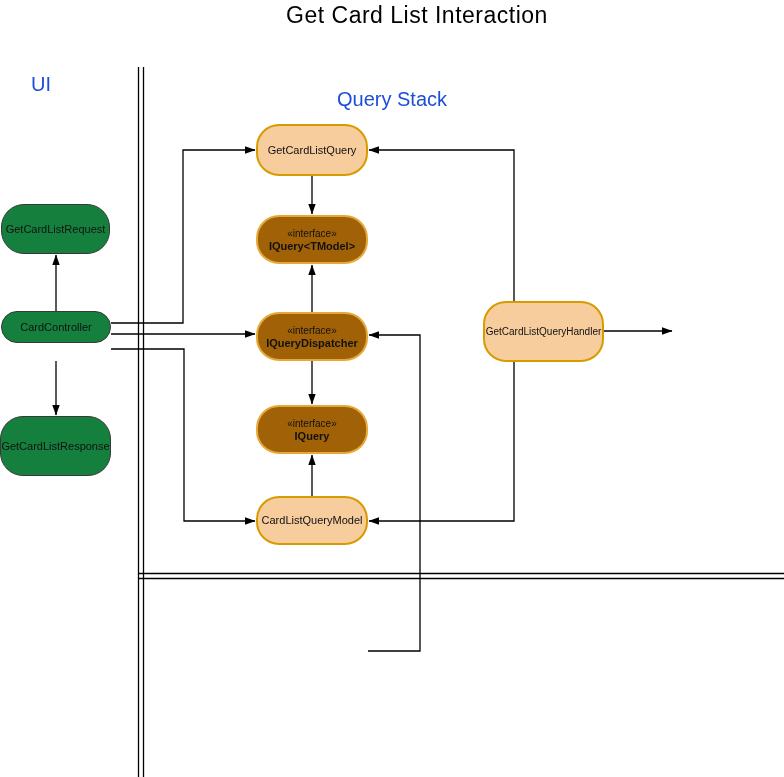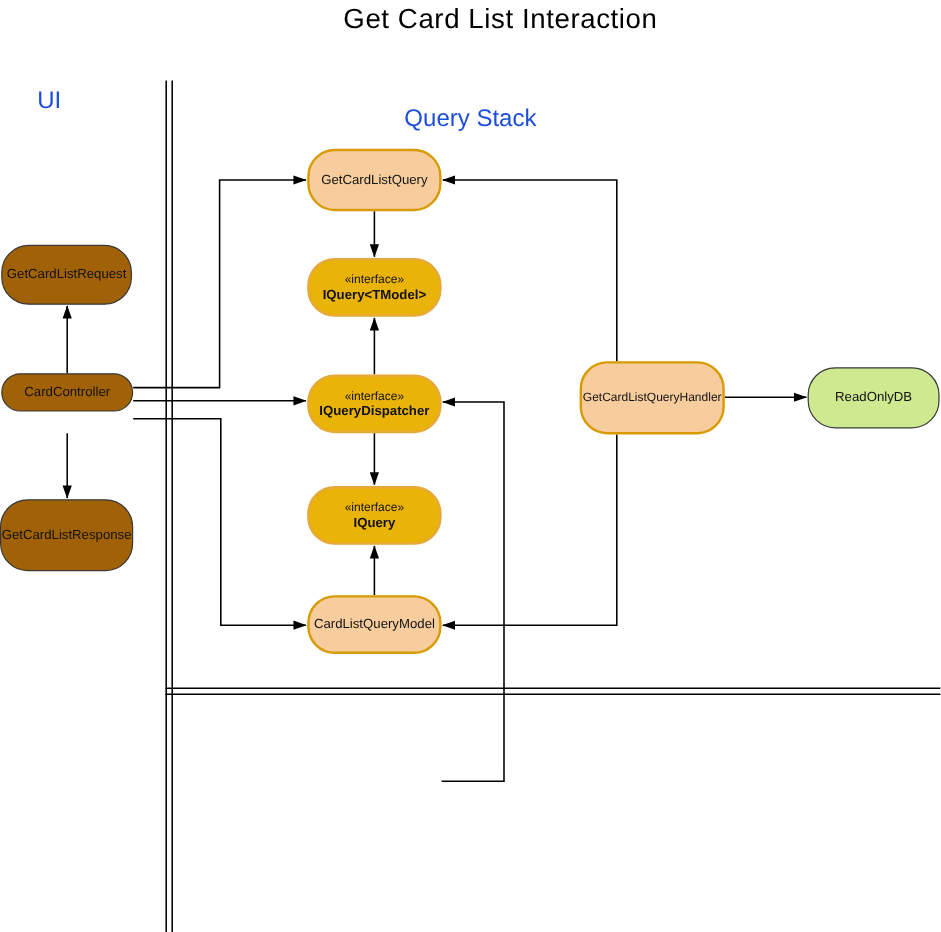--- a/index.html
+++ b/index.html
@@ -19,23 +19,23 @@
   .overlay{position:absolute;left:0;top:0;width:784px;height:777px;pointer-events:none;}
 
   .node{
     position:absolute;box-sizing:border-box;display:flex;flex-direction:column;
     align-items:center;justify-content:center;text-align:left;
     font-size:11px;color:#111;line-height:13px;border-radius:23px;
   }
   .node-stereotype{font-size:10px;}
   .node-label.bold{font-weight:bold;}
 
-  .style-blue{background:#a16207;border:1.5px solid #383838;}
+  .style-blue{background:#15803d;border:1.5px solid #383838;}
   .style-orange{background:#f7cd9e;border:2px solid #d79b00;}
-  .style-peach{background:#eab308;border:2px solid #e6a839;}
+  .style-peach{background:#a16207;border:2px solid #e6a839;}
   .style-green{background:#cee98f;border:1.5px solid #383838;}
   .style-green-shadow{background:#cee98f;border:2px solid #55595c;box-shadow:2px 2px 0 #a9a9a9;}
 
   #node-req{left:1px;top:204px;width:109px;height:50px;}
   #node-ctrl{left:1px;top:311px;width:110px;height:32px;}
   #node-resp{left:0px;top:416px;width:111px;height:60px;}
   #node-query{left:256px;top:124px;width:112px;height:52px;}
   #node-iquery-t{left:256px;top:215px;width:112px;height:49px;}
   #node-idispatcher{left:256px;top:312px;width:112px;height:49px;}
   #node-iquery{left:256px;top:405px;width:112px;height:49px;}
@@ -116,18 +116,15 @@
   </div>
 
   <div class="node style-orange" id="node-model">
     <span class="node-label">CardListQueryModel</span>
   </div>
 
   <div class="node style-orange" id="node-handler">
     <span class="node-label">GetCardListQueryHandler</span>
   </div>
 
-  <div class="node style-green" id="node-readonly">
-    <span class="node-label">ReadOnlyDB</span>
-  </div>
 
 
 </div>
 
 </body></html>

